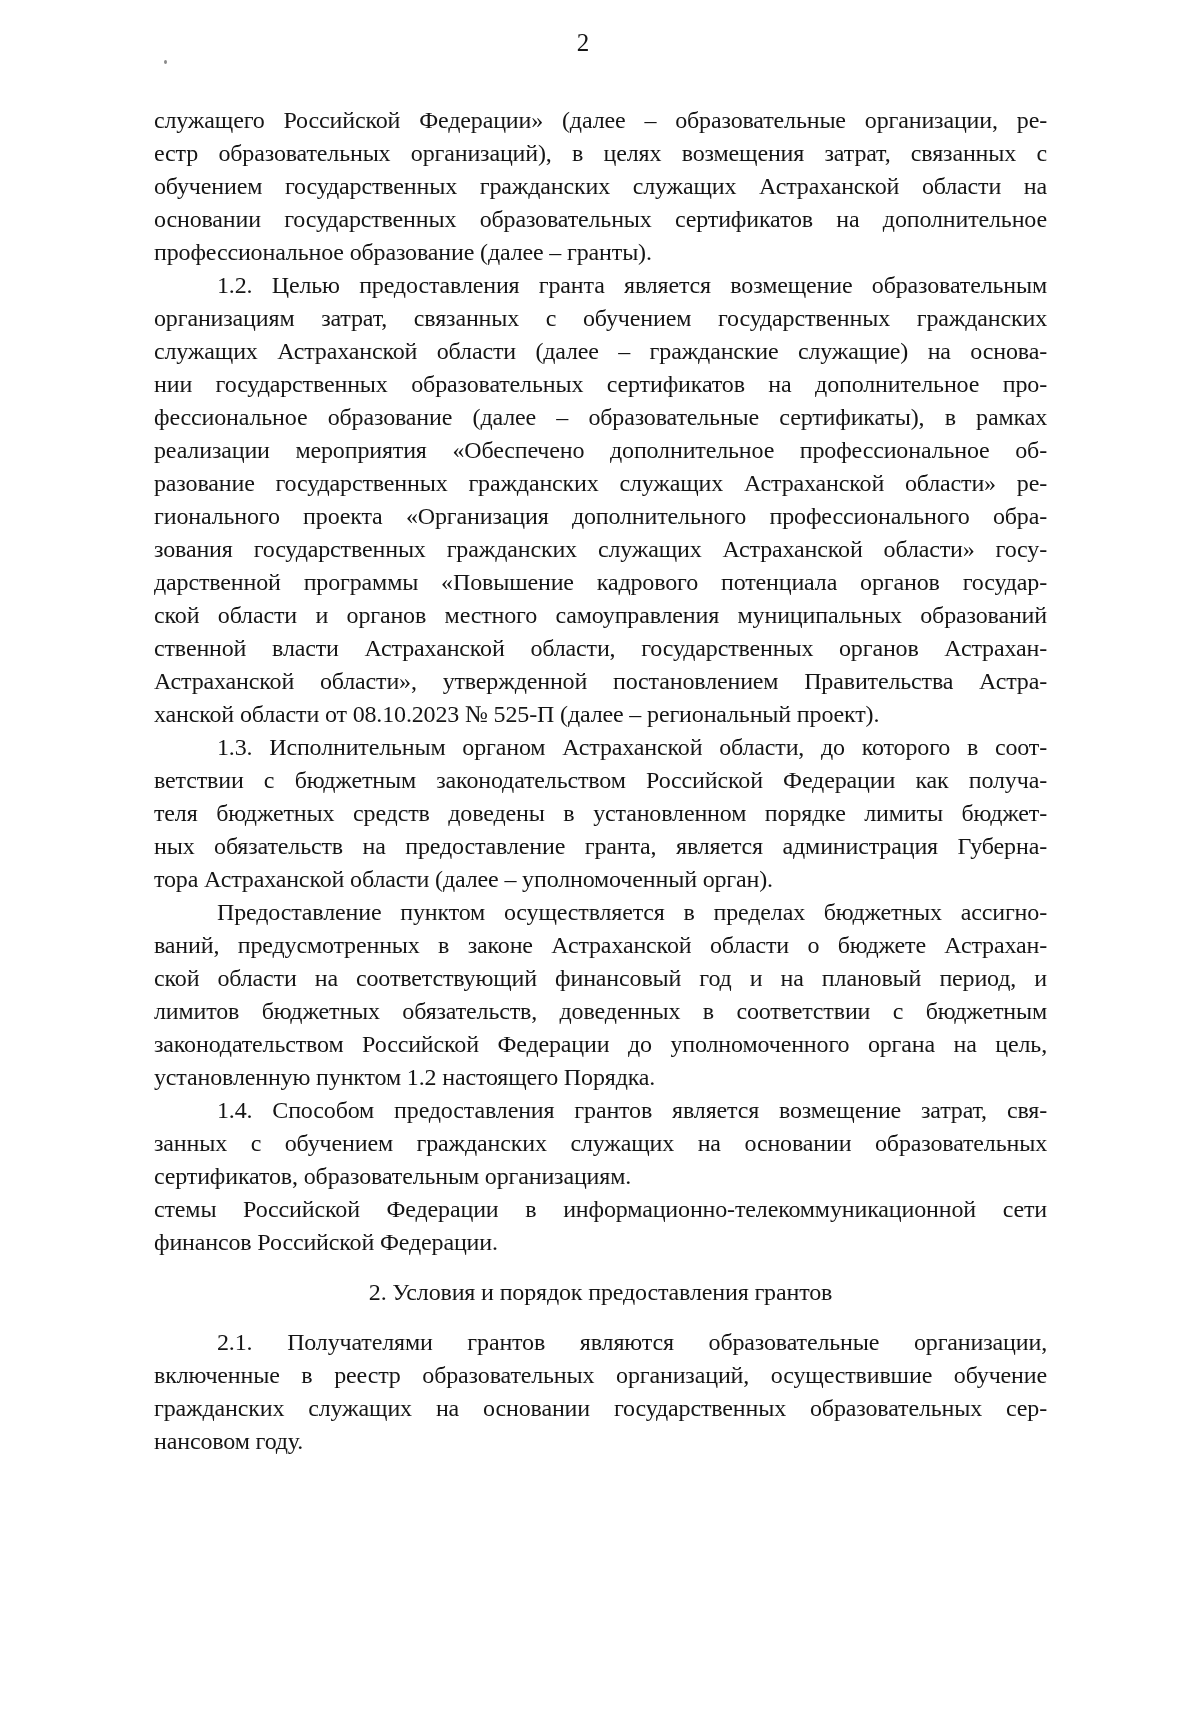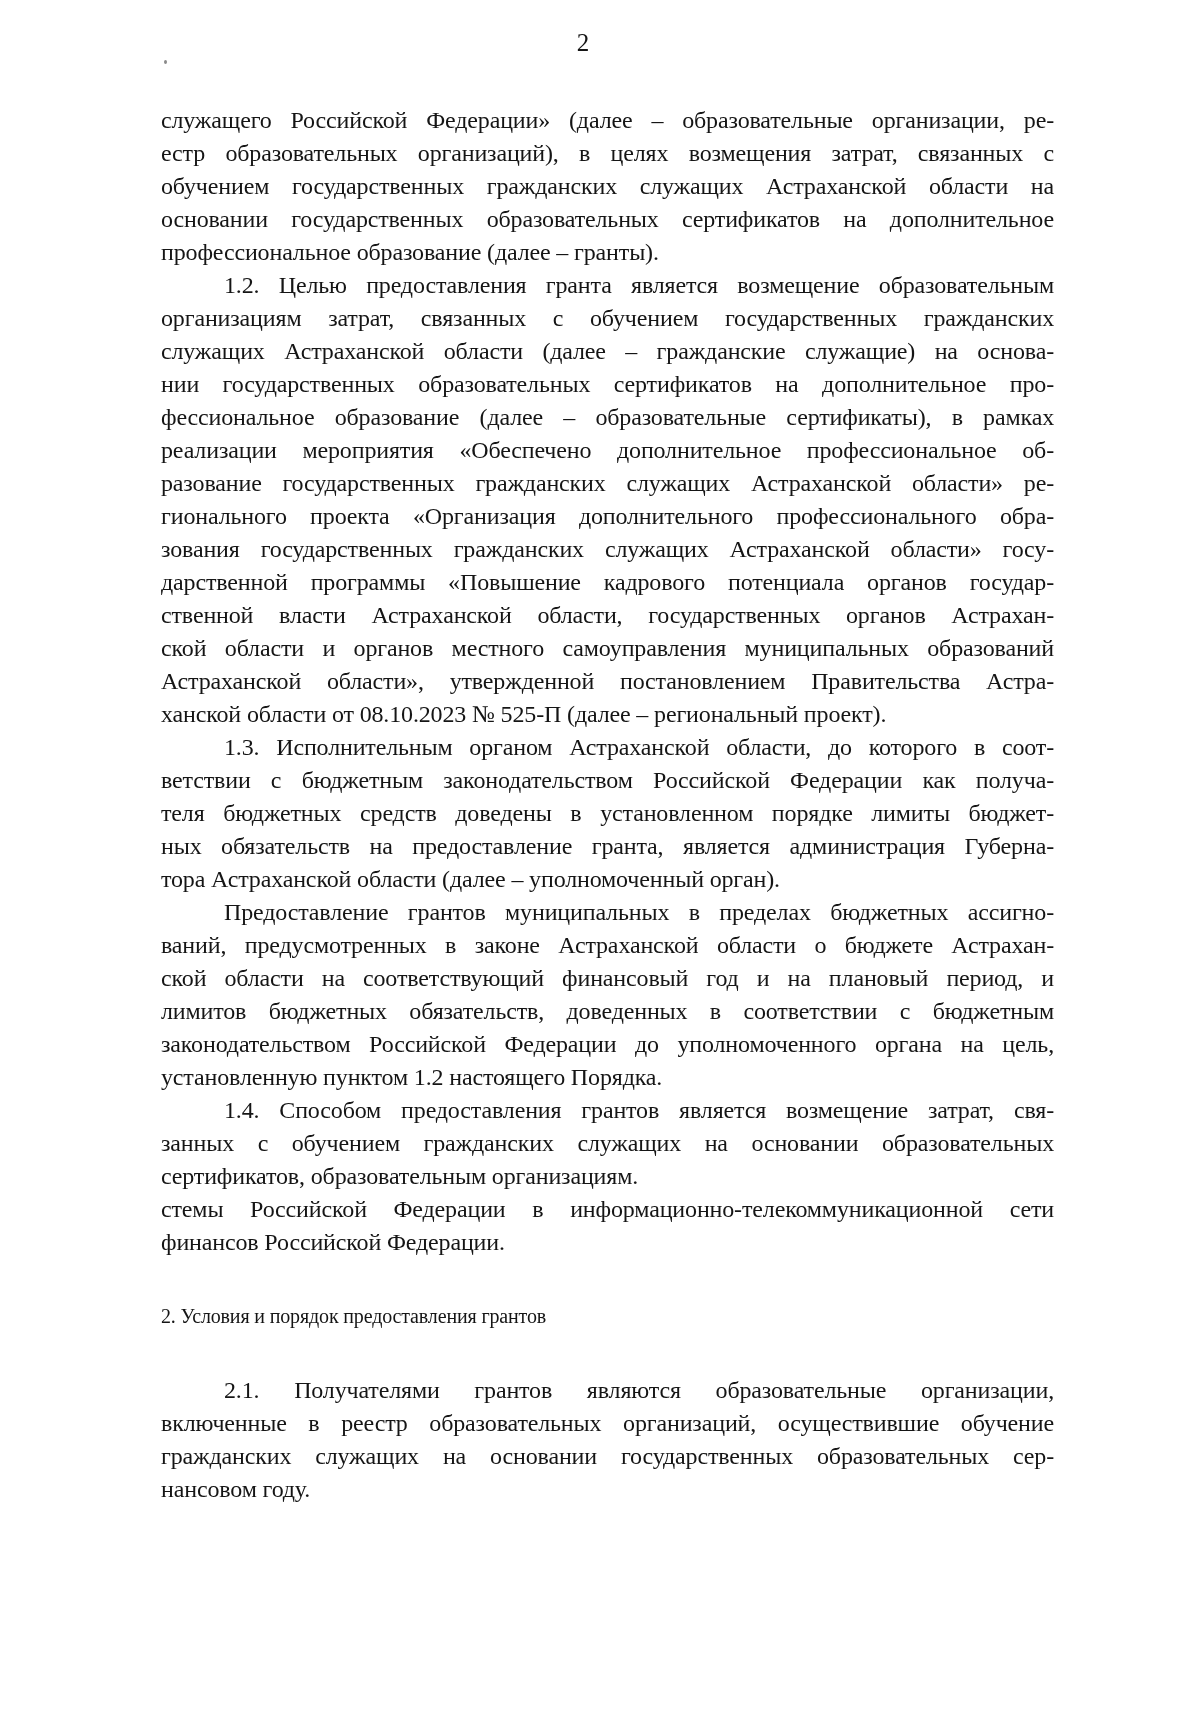--- a/index.html
+++ b/index.html
@@ -29,21 +29,21 @@
     position: absolute;
     left: 164px;
     top: 60px;
     width: 3px;
     height: 4px;
     background: #8a8a8a;
     border-radius: 50%;
   }
   .text-column {
     position: absolute;
-    left: 161px;
+    left: 154px;
     top: 104px;
     width: 893px;
   }
   .paragraph { margin: 0; }
   .line {
     height: 33px;
     line-height: 33px;
     font-size: 24px;
     letter-spacing: -0.15px;
     text-align: justify;
@@ -52,23 +52,24 @@
     white-space: nowrap;
   }
   .line.indent { padding-left: 63px; }
   .line.last {
     text-align: center;
     text-align-last: left;
   }
   .heading {
     height: 33px;
     line-height: 33px;
-    margin: 41px 0;
-    font-size: 20px;
+    margin: 17px 0;
+    font-size: 24px;
     letter-spacing: -0.15px;
+    text-align: center;
   }
 </style>
 </head>
 <body>
 
 <div class="page">
   <div class="page-number">2</div>
   <div class="speck"></div>
   <div class="text-column" id="doc-body">
       <div class="paragraph">
@@ -82,34 +83,34 @@
         <div class="line indent">1.2. Целью предоставления гранта является возмещение образовательным</div>
         <div class="line">организациям затрат, связанных с обучением государственных гражданских</div>
         <div class="line">служащих Астраханской области (далее – гражданские служащие) на основа-</div>
         <div class="line">нии государственных образовательных сертификатов на дополнительное про-</div>
         <div class="line">фессиональное образование (далее – образовательные сертификаты), в рамках</div>
         <div class="line">реализации мероприятия «Обеспечено дополнительное профессиональное об-</div>
         <div class="line">разование государственных гражданских служащих Астраханской области» ре-</div>
         <div class="line">гионального проекта «Организация дополнительного профессионального обра-</div>
         <div class="line">зования государственных гражданских служащих Астраханской области» госу-</div>
         <div class="line">дарственной программы «Повышение кадрового потенциала органов государ-</div>
+        <div class="line">ской области и органов местного самоуправления муниципальных образований</div>
         <div class="line">ственной власти Астраханской области, государственных органов Астрахан-</div>
-        <div class="line">ской области и органов местного самоуправления муниципальных образований</div>
         <div class="line">Астраханской области», утвержденной постановлением Правительства Астра-</div>
         <div class="line last">ханской области от 08.10.2023 № 525-П (далее – региональный проект).</div>
       </div>
       <div class="paragraph">
         <div class="line indent">1.3. Исполнительным органом Астраханской области, до которого в соот-</div>
         <div class="line">ветствии с бюджетным законодательством Российской Федерации как получа-</div>
         <div class="line">теля бюджетных средств доведены в установленном порядке лимиты бюджет-</div>
         <div class="line">ных обязательств на предоставление гранта, является администрация Губерна-</div>
         <div class="line last">тора Астраханской области (далее – уполномоченный орган).</div>
       </div>
       <div class="paragraph">
-        <div class="line indent">Предоставление грантов муниципальных в пределах бюджетных ассигно-</div>
+        <div class="line indent">Предоставление пунктом осуществляется в пределах бюджетных ассигно-</div>
         <div class="line">ваний, предусмотренных в законе Астраханской области о бюджете Астрахан-</div>
         <div class="line">ской области на соответствующий финансовый год и на плановый период, и</div>
         <div class="line">лимитов бюджетных обязательств, доведенных в соответствии с бюджетным</div>
         <div class="line">законодательством Российской Федерации до уполномоченного органа на цель,</div>
         <div class="line last">установленную пунктом 1.2 настоящего Порядка.</div>
       </div>
       <div class="paragraph">
         <div class="line indent">1.4. Способом предоставления грантов является возмещение затрат, свя-</div>
         <div class="line">занных с обучением гражданских служащих на основании образовательных</div>
         <div class="line last">сертификатов, образовательным организациям.</div>

